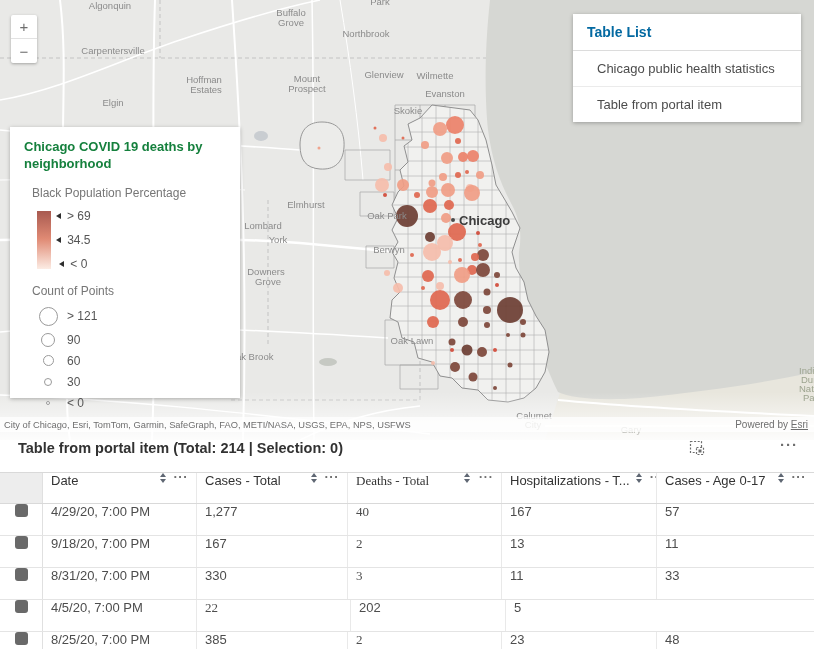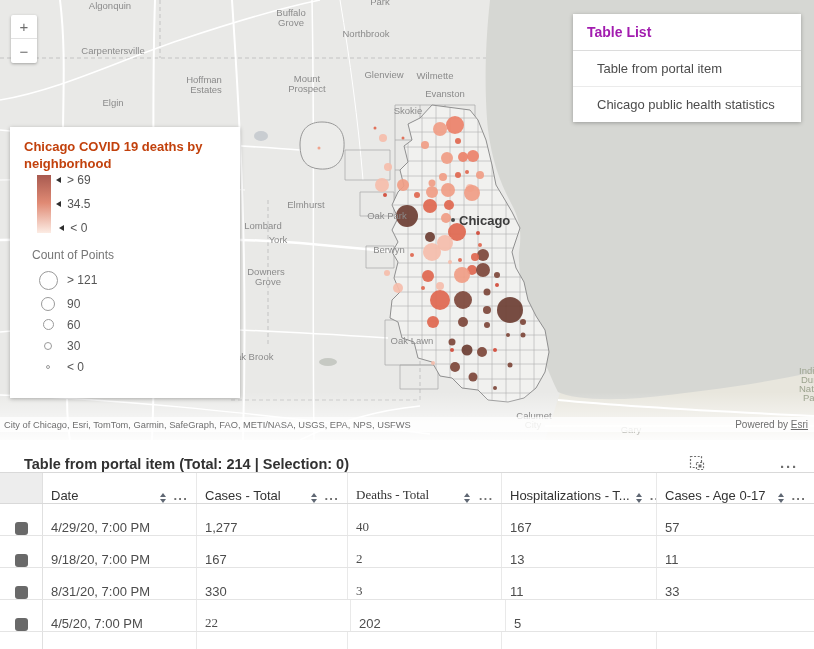--- a/index.html
+++ b/index.html
@@ -18,59 +18,59 @@
 
   .zoombox{position:absolute;left:11px;top:15px;width:26px;background:#fff;border-radius:2px;
            box-shadow:0 1px 3px rgba(0,0,0,.3);}
   .zoombtn{width:26px;height:24px;display:flex;align-items:center;justify-content:center;
            font-size:15px;color:#6e6e6e;cursor:pointer;box-sizing:border-box;}
   .zoombtn:first-child{border-bottom:1px solid #e2e2e2;}
 
   
   .legend-panel{position:absolute;left:10px;top:127px;width:230px;height:271px;background:#fff;
                 box-shadow:0 1px 4px rgba(0,0,0,.28);box-sizing:border-box;padding:12px 14px;}
-  .leg-title{font-size:13px;font-weight:bold;color:#c2410c;line-height:1.3;}
+  .leg-title{font-size:13px;font-weight:bold;color:#15803d;line-height:1.3;}
   .leg-sec{font-size:12px;color:#767676;margin:13px 0 9px 8px;}
   .grad-wrap{display:flex;margin-left:13px;}
   .grad-bar{width:14px;height:58px;margin-top:2px;}
   .grad-labels{display:flex;flex-direction:column;justify-content:space-between;height:62px;margin-left:5px;}
   .gtick{display:flex;align-items:center;gap:6px;font-size:12px;color:#555;justify-content:center;}
   .ltri{width:0;height:0;border-top:3.5px solid transparent;border-bottom:3.5px solid transparent;
         border-right:5px solid #2e2e2e;}
   .size-rows{margin-left:13px;display:flex;flex-direction:column;gap:7px;margin-top:2px;}
   .size-row{display:flex;align-items:center;font-size:12px;color:#555;}
   .size-circ-col{width:22px;display:flex;justify-content:center;}
   .size-circ{border:1px solid #9a9a9a;border-radius:50%;background:#fff;box-sizing:border-box;}
   .size-label{margin-left:8px;}
 
   
   .tablelist-panel{position:absolute;right:13px;top:14px;width:228px;background:#fff;
                    box-shadow:0 1px 4px rgba(0,0,0,.28);}
-  .tl-title{font-size:14px;font-weight:bold;color:#a21caf;padding:10px 14px;border-bottom:1px solid #dcdcdc;}
+  .tl-title{font-size:14px;font-weight:bold;color:#0369a1;padding:10px 14px;border-bottom:1px solid #dcdcdc;}
   .tl-item{font-size:13px;color:#4c4c4c;padding:10px 14px 10px 24px;cursor:pointer;}
   .tl-item + .tl-item{border-top:1px solid #ebebeb;}
 
   
   .attrib{position:absolute;left:0;right:0;top:417px;height:15px;background:rgba(255,255,255,.75);
           display:flex;align-items:center;justify-content:space-between;padding:0 4px;box-sizing:border-box;}
   .attrib-left{font-size:9.3px;color:#6e6e6e;white-space:nowrap;}
   .attrib-right{font-size:10px;color:#6e6e6e;white-space:nowrap;padding-right:2px;}
   .attrib-right a{color:#6e6e6e;text-decoration:underline;}
 
   
   .table-section{position:relative;background:#fff;}
-  .tbar{display:flex;align-items:flex-end;height:32px;padding:0 16px 0 24px;gap:48px;}
+  .tbar{display:flex;align-items:flex-start;height:32px;padding:0 16px 0 18px;gap:48px;}
   .tbar-title{flex:1;font-size:14.5px;font-weight:bold;color:#323232;}
   .tbar-icon{margin-left:26px;color:#6e6e6e;cursor:pointer;display:flex;align-items:center;}
   .more-glyph{font-size:15px;font-weight:bold;letter-spacing:1px;color:#6e6e6e;line-height:10px;}
 
   .grid{border-top:1px solid #d9d9d9;}
   .grow{display:flex;height:30px;border-bottom:1px solid #e4e4e4;align-items:stretch;}
   .grow.header{height:30px;border-bottom:1px solid #d9d9d9;}
-  .gcell{display:flex;align-items:flex-end;font-size:13px;color:#4d4d4d;box-sizing:border-box;
+  .gcell{display:flex;align-items:flex-start;font-size:13px;color:#4d4d4d;box-sizing:border-box;
          border-right:1px solid #e9e9e9;padding:0 8px;overflow:hidden;white-space:nowrap;}
   .hcell{color:#333;}
   .col-check{width:43px;justify-content:center;padding:0;border-right:1px solid #e0e0e0;}
   .hcheck{background:#ededed;}
   .c0{width:154px;}.c1{width:151px;}.c2{width:154px;font-family:Liberation Serif, serif;}.c3{width:155px;}.c4{flex:1;border-right:none;}
   .hlabel{font-size:13px;color:#333;}
   .hspace{flex:1;}
   .sort{display:flex;flex-direction:column;gap:2px;margin-left:6px;cursor:pointer;}
   .tri-up{width:0;height:0;border-left:3.5px solid transparent;border-right:3.5px solid transparent;
           border-bottom:4px solid #5f6773;}
@@ -264,20 +264,21 @@
       <text class="city-label" x="459" y="225">Chicago</text>
     </svg>
 
     <div class="zoombox">
       <div class="zoombtn">+</div>
       <div class="zoombtn">−</div>
     </div>
 
     <div class="legend-panel">
       <div class="leg-title">Chicago COVID 19 deaths by neighborhood</div>
+      <div class="leg-sec">Black Population Percentage</div>
       <div class="grad-wrap">
         <div class="grad-bar" id="grad-bar" style="background: linear-gradient(rgb(168, 90, 80), rgb(224, 138, 116) 48%, rgb(252, 236, 228));"></div>
         <div class="grad-labels" id="grad-labels">
             <div class="gtick">
               <div class="ltri"></div>
               <div>&gt; 69</div>
             </div>
             <div class="gtick">
               <div class="ltri"></div>
               <div>34.5</div>
@@ -319,22 +320,22 @@
               <div class="size-circ" style="width: 4px; height: 4px;"></div>
             </div>
             <div class="size-label">&lt; 0</div>
           </div>
         </div>
     </div>
 
     <div class="tablelist-panel">
       <div class="tl-title">Table List</div>
       <div id="tl-items">
+          <div class="tl-item">Chicago public health statistics</div>
           <div class="tl-item">Table from portal item</div>
-          <div class="tl-item">Chicago public health statistics</div>
         </div>
     </div>
 
     <div class="attrib">
       <span class="attrib-left">City of Chicago, Esri, TomTom, Garmin, SafeGraph, FAO, METI/NASA, USGS, EPA, NPS, USFWS</span>
       <span class="attrib-right">
         <span>Powered by</span>
         <a href="#">Esri</a>
       </span>
     </div>

